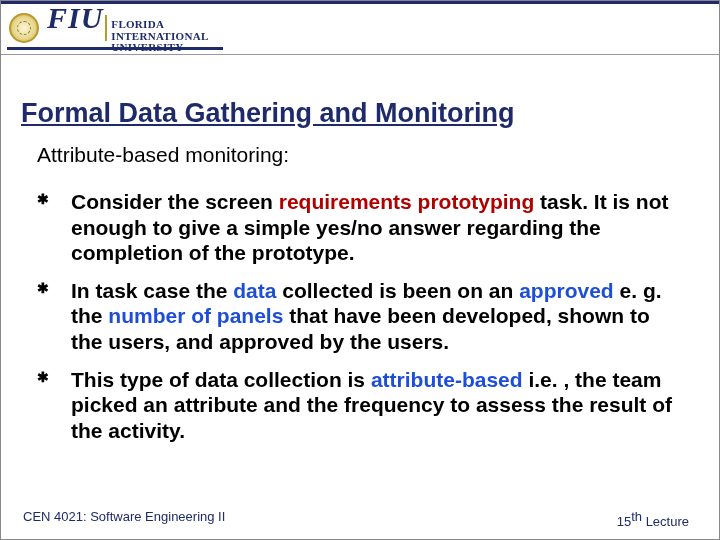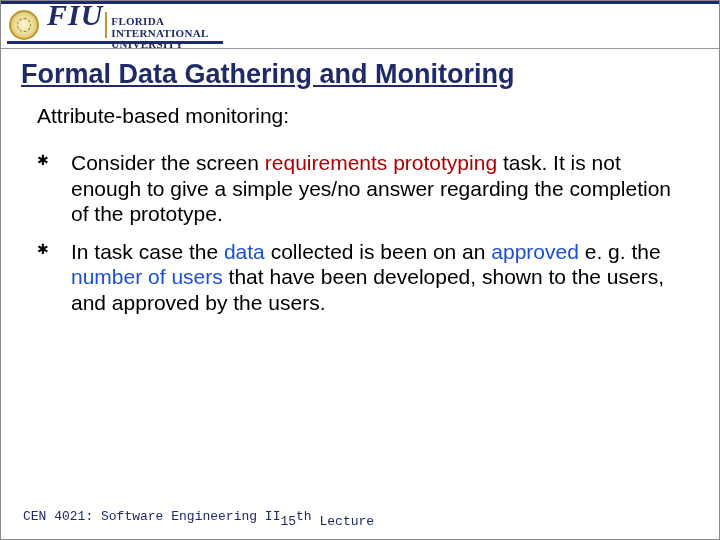--- a/index.html
+++ b/index.html
@@ -4,21 +4,21 @@
 <style>
   * { box-sizing: border-box; margin: 0; padding: 0; }
   html, body { width: 720px; height: 540px; font-family: Arial, Helvetica, sans-serif; background: #fff; }
   .slide {
     width: 720px; height: 540px;
     border: 1px solid #888;
     position: relative;
     display: flex; flex-direction: column;
   }
   .header-bar {
-    height: 48px;
+    height: 54px;
     border-top: 3px solid #1f2a6b;
     border-bottom: 1px solid #999;
     display: flex; align-items: center;
     padding: 4px 6px;
   }
   .header-inner {
     border-bottom: 3px solid #1f2a6b;
     height: 100%;
     display: flex; align-items: center;
     padding-left: 2px;
@@ -61,58 +61,59 @@
   .title-wrap {
     padding: 10px 20px 6px 20px;
   }
   .title {
     font-size: 27px;
     font-family: Arial, sans-serif;
     color: #1f2a6b;
     font-weight: bold;
     text-decoration: underline;
     display: inline-block;
+    margin-top: 33px;
   }
   .body {
     flex: 1;
     padding: 8px 36px 0 36px;
     color: #000;
   }
   .lead {
     font-size: 21px;
     margin-bottom: 22px;
   }
   ul.bullets {
     list-style: none;
     padding-left: 0;
   }
   ul.bullets li {
     position: relative;
     padding-left: 34px;
     font-size: 21px;
     line-height: 1.22;
     margin-bottom: 12px;
+    font-weight: bold;
   }
   ul.bullets li::before {
     content: "✱";
     position: absolute;
     left: 0; top: 2px;
     font-size: 14px;
     color: #000;
   }
   .hl-red { color: #b00000; }
   .hl-green { color: #1d4ed8; }
   .footer {
     position: absolute;
-    bottom: 10px; left: 0; right: 16px;
+    bottom: 10px; left: 0; right: 8px;
     padding: 0 22px;
-    display: flex; justify-content: flex-start;
+    display: flex; justify-content: space-between;
     font-size: 13px;
     color: #1f2a6b;
-    font-family: Liberation Mono, monospace;
   }
   .footer .right sup { font-size: 13px; }
 </style>
 </head>
 <body>
 
 <div class="slide">
 
   <div class="header-bar">
     <div class="header-inner">
@@ -130,21 +131,22 @@
   </div>
 
   <div class="title-wrap">
     <span class="title">Formal Data Gathering and Monitoring</span>
   </div>
 
   <div class="body">
     <div class="lead">Attribute-based monitoring:</div>
     <ul class="bullets">
       <li><span>Consider the screen </span><span class="hl-red">requirements prototyping</span><span> task. It is not enough to give a simple yes/no answer regarding the completion of the prototype.</span></li>
-      <li><span>In task case the </span><span class="hl-green">data</span><span> collected is been on an </span><span class="hl-green">approved</span><span> e. g. the </span><span class="hl-green">number of users</span><span> that have been developed, shown to the users, and approved by the users.</span></li>
+      <li><span>In task case the </span><span class="hl-green">data</span><span> collected is been on an </span><span class="hl-green">approved</span><span> e. g. the </span><span class="hl-green">number of panels</span><span> that have been developed, shown to the users, and approved by the users.</span></li>
+      <li><span>This type of data collection is </span><span class="hl-green">attribute-based</span><span> i.e. , the team picked an attribute and the frequency to assess the result of the activity.</span></li>
     </ul>
   </div>
 
   <div class="footer">
     <span class="left">CEN 4021: Software Engineering II</span>
     <span class="right">
       <span>15</span><sup>th</sup><span> Lecture</span>
     </span>
   </div>
 

